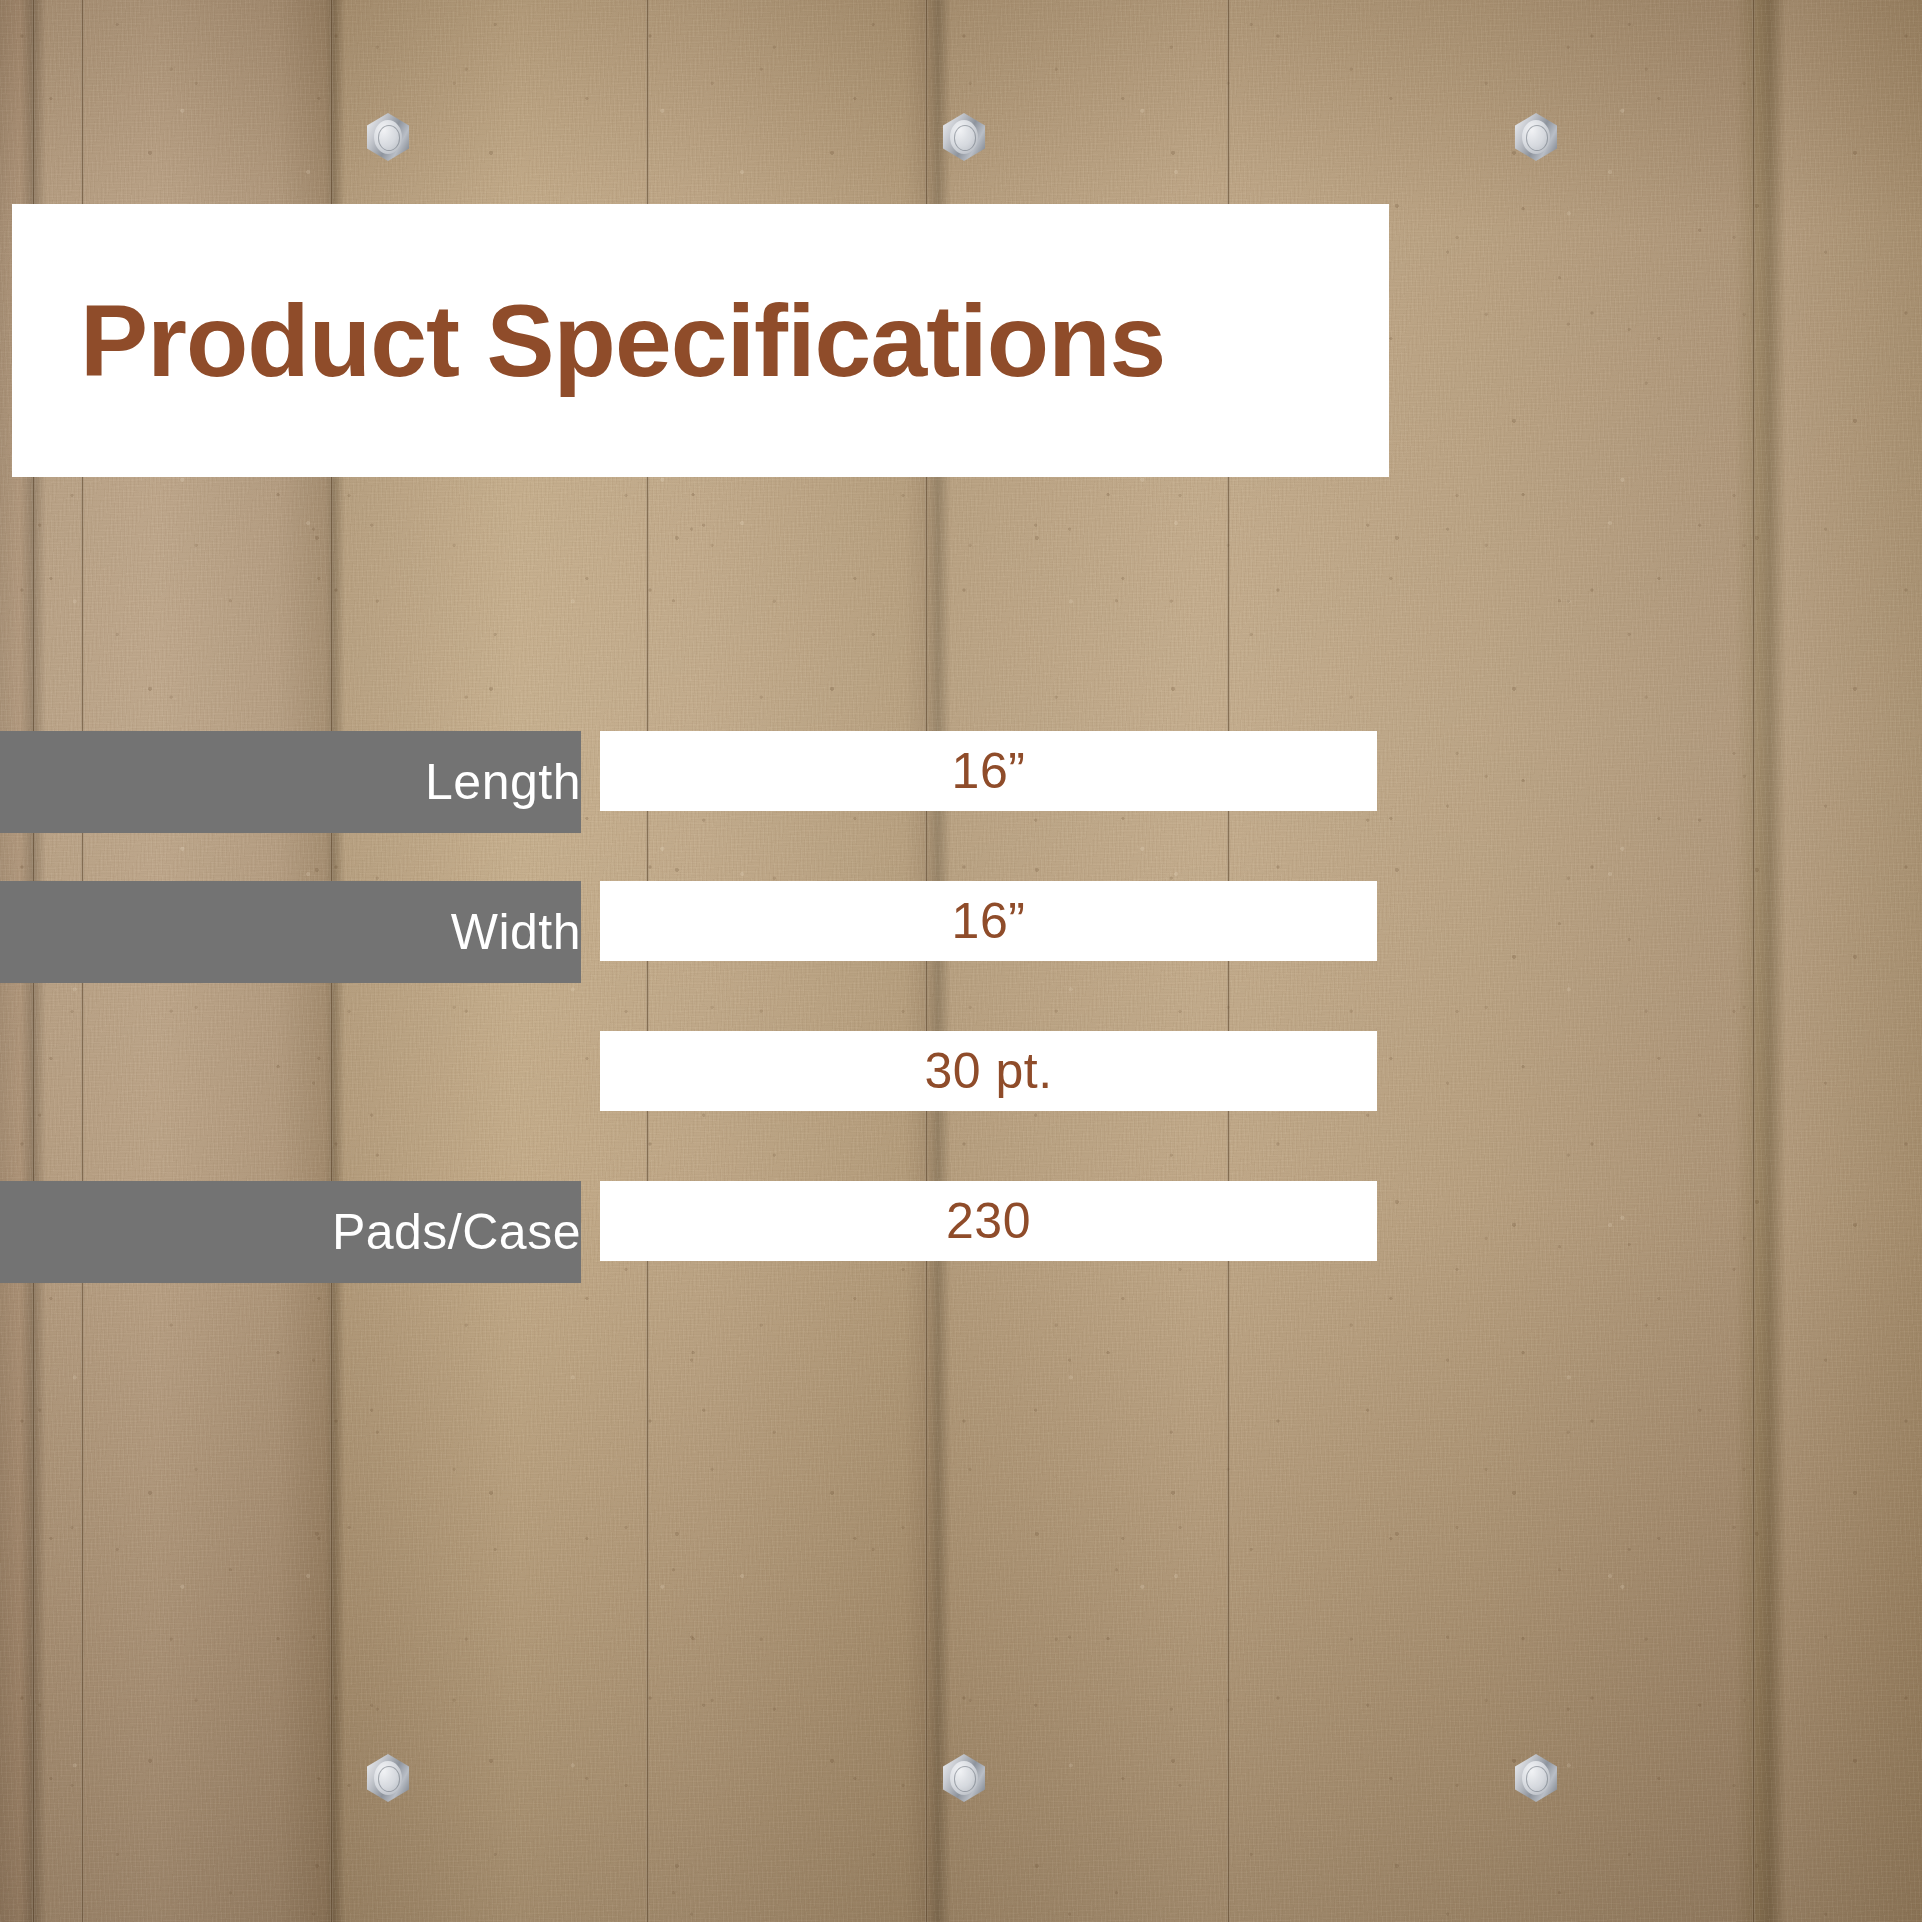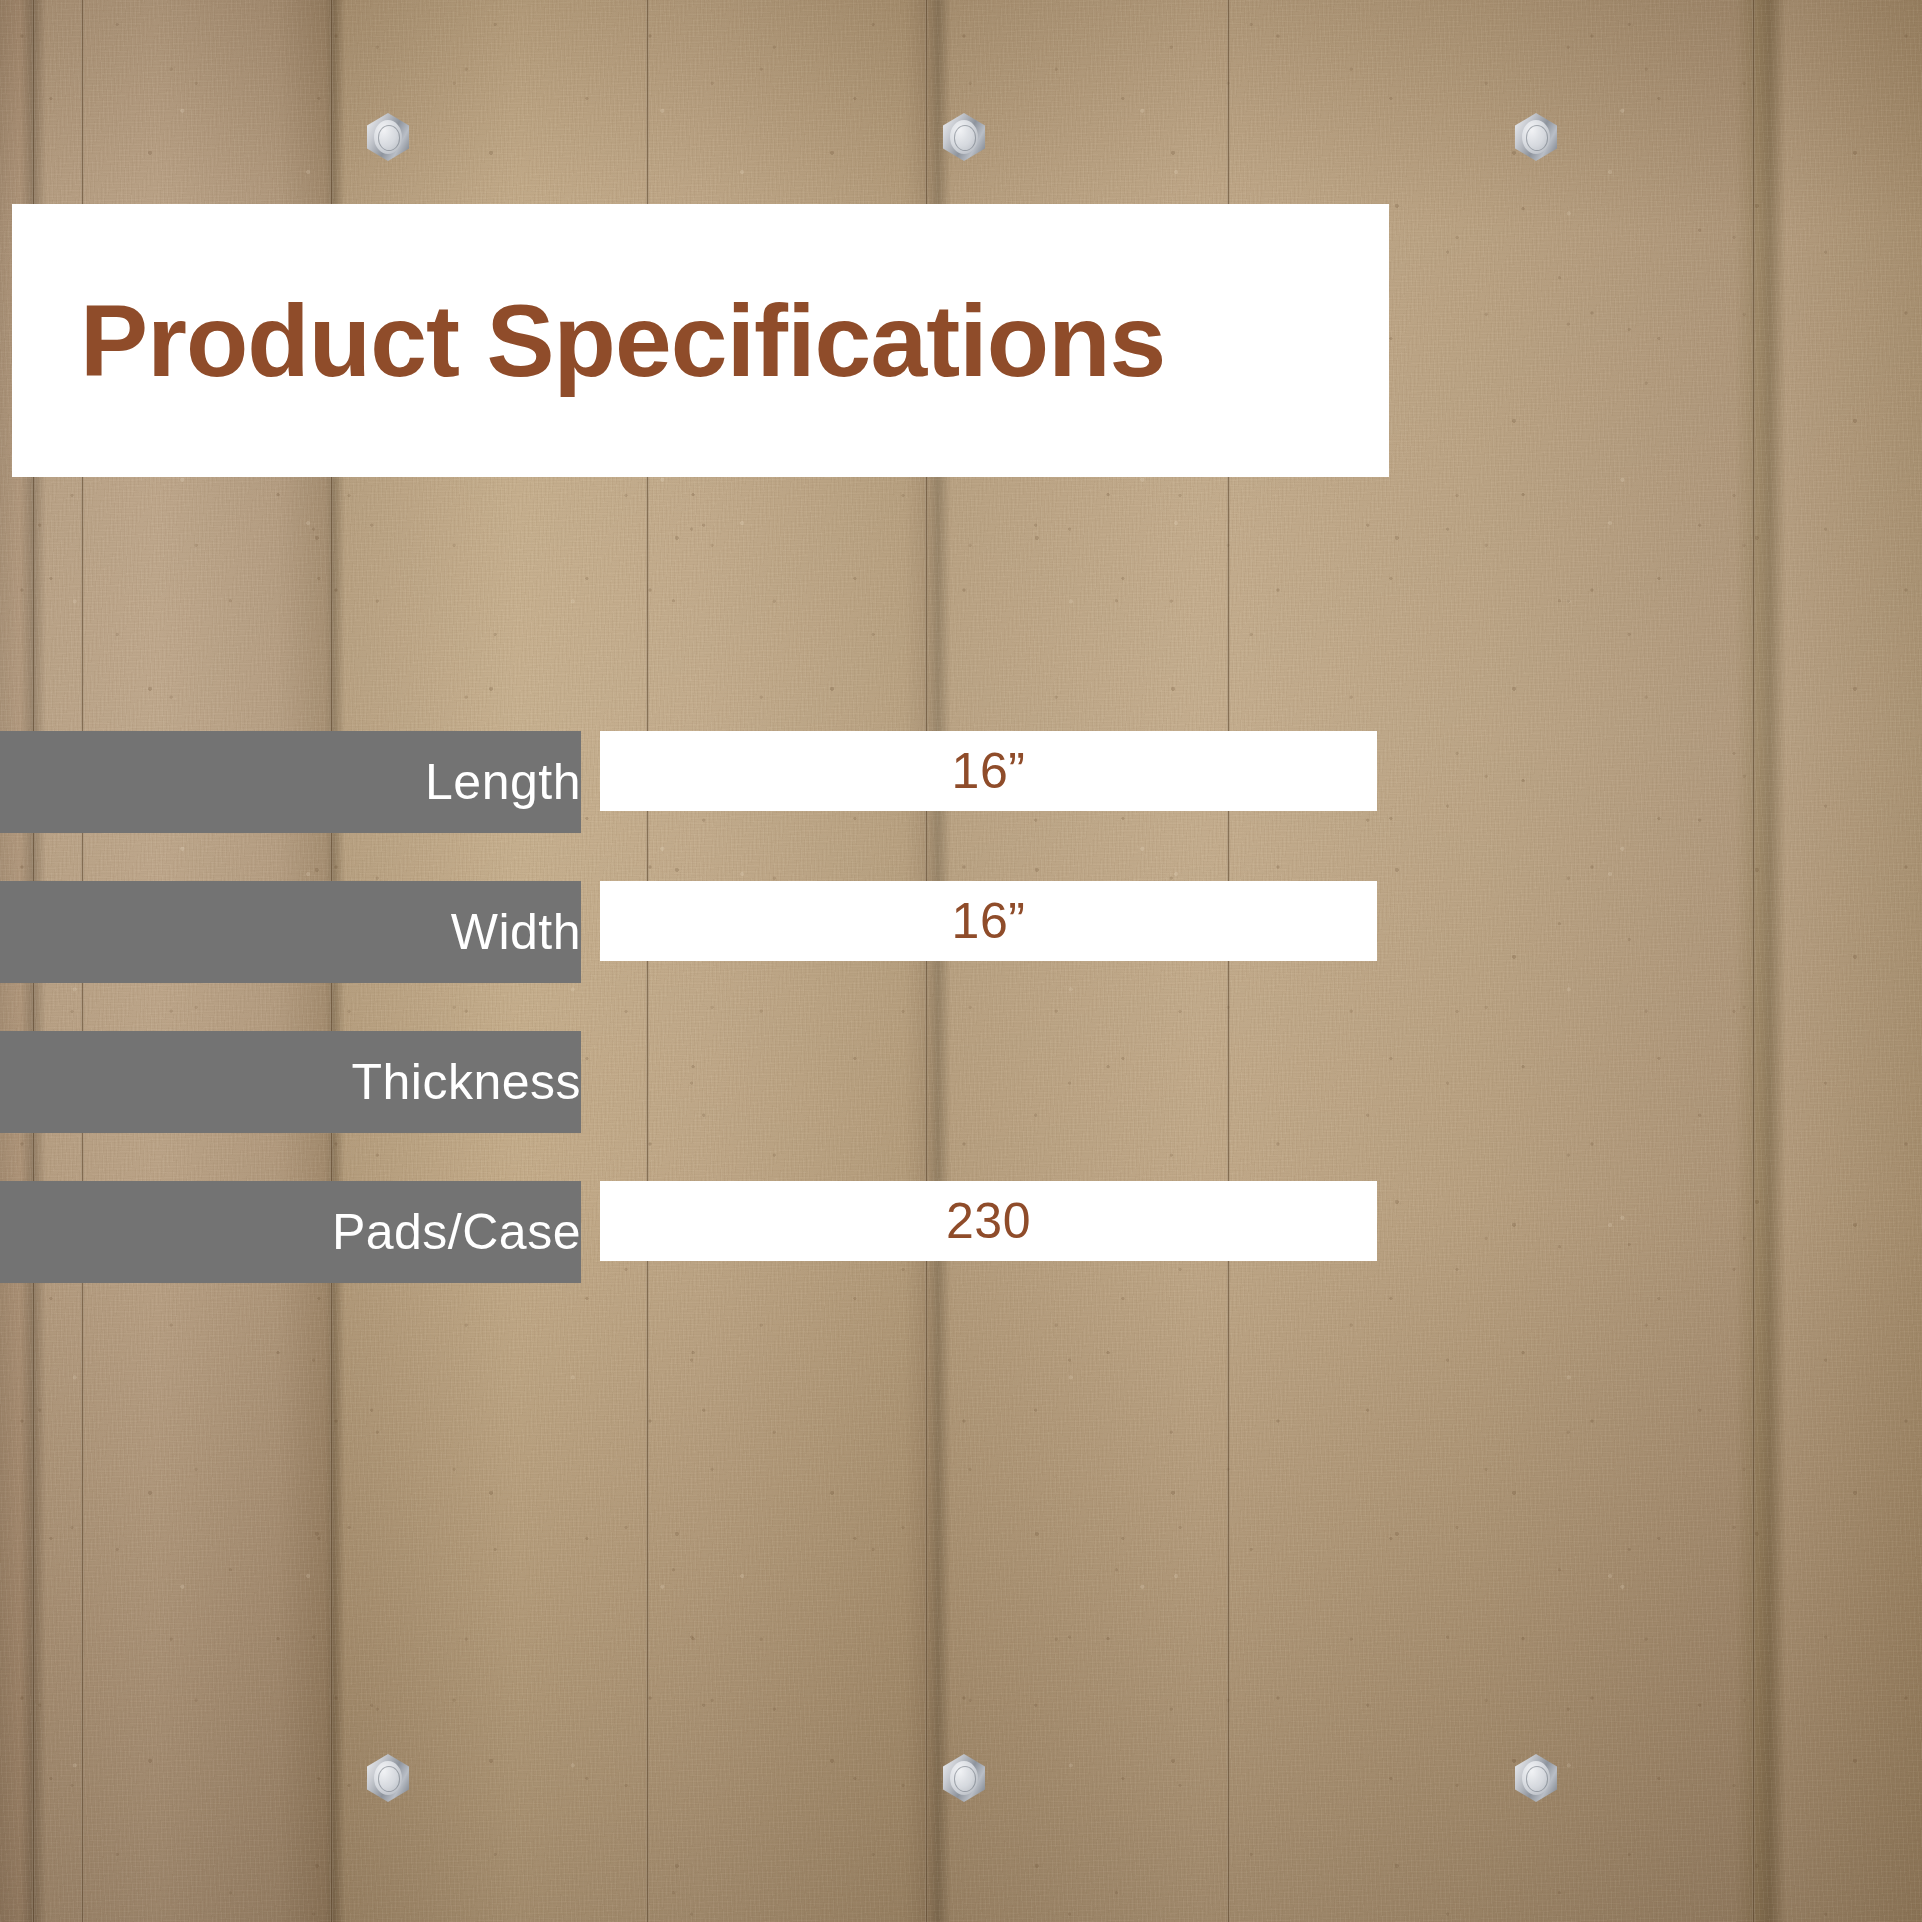--- a/index.html
+++ b/index.html
@@ -251,22 +251,22 @@
     <div class="spec-row">
       <div class="spec-label">
         <span>Width</span>
       </div>
       <div class="spec-value">
         <span>16”</span>
       </div>
     </div>
 
     <div class="spec-row">
-      <div class="spec-label">
-        <span>Thickness</span>
+      <div class="spec-value">
+        <span>30 pt.</span>
       </div>
     </div>
 
     <div class="spec-row">
       <div class="spec-label">
         <span>Pads/Case</span>
       </div>
       <div class="spec-value">
         <span>230</span>
       </div>

